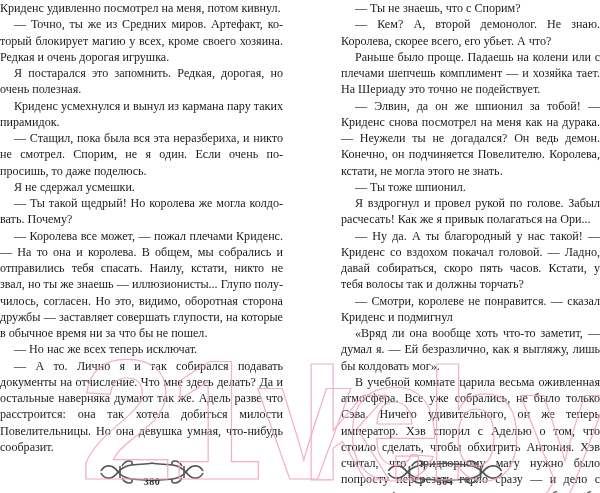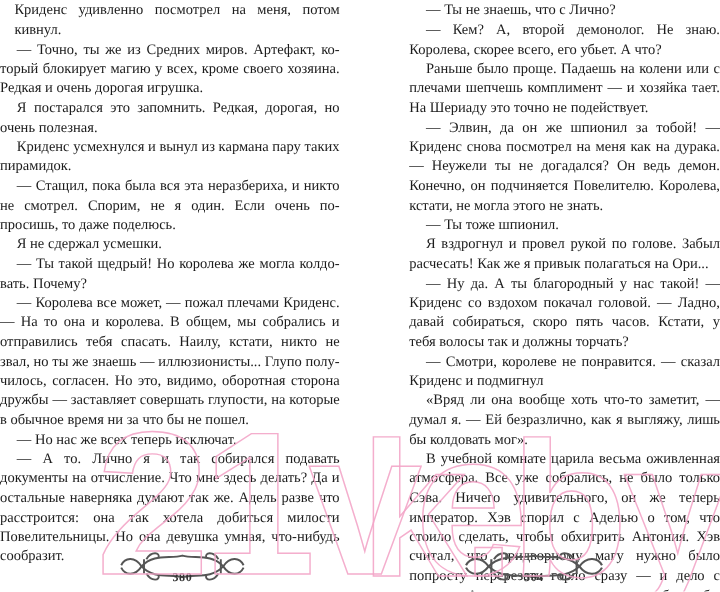--- a/index.html
+++ b/index.html
@@ -8,21 +8,21 @@
   .page { position:relative; width:300px; height:493px; }
   .col {
     position:absolute; top:0;
     font-family:"Liberation Serif", "DejaVu Serif", serif;
     font-size:12.1px; line-height:16.25px; color:#1c1c1c;
     text-align:justify; hyphens:manual;
   }
   .page-left .col { left:0; width:283px; }
   .page-right .col { left:41px; width:259px; }
   .col p { margin:0; text-indent:14px; }
-  .col p.noindent { text-indent:0;padding-left:12px; }
+  .col p.noindent { text-indent:0; }
   .folio {
     position:absolute; bottom:6px; height:30px;
     display:flex; align-items:flex-end; justify-content:center;
   }
   .page-left .folio { left:98px; width:108px; }
   .page-right .folio { left:85px; width:120px; }
   .folio svg { position:absolute; inset:0; width:100%; height:100%; }
   .folio-num {
     position:relative; font-family:"Liberation Serif", serif; font-size:10px;
     font-weight:bold; color:#333; letter-spacing:0.5px;
@@ -65,21 +65,21 @@
           <line x1="22" y1="9" x2="22" y2="21"></line>
             <line x1="86" y1="9" x2="86" y2="21"></line>
         </g>
       </svg>
       <span class="folio-num">380</span>
     </div>
   </div>
 
   <div class="page page-right">
     <div class="col">
-      <p>— Ты не знаешь, что с Лично?</p>
+      <p>— Ты не знаешь, что с Спорим?</p>
       <p>— Кем? А, второй демонолог. Не знаю. Королева, скорее всего, его убьет. А что?</p>
       <p>Раньше было проще. Падаешь на колени или с плечами шепчешь комплимент — и хозяйка тает. На Шериаду это точно не подействует.</p>
       <p>— Элвин, да он же шпионил за тобой! — Криденс снова посмотрел на меня как на дурака. — Неужели ты не догадался? Он ведь демон. Конечно, он подчи­няется Повелителю. Королева, кстати, не могла этого не знать.</p>
       <p>— Ты тоже шпионил.</p>
       <p>Я вздрогнул и провел рукой по голове. Забыл рас­чесать! Как же я привык полагаться на Ори...</p>
       <p>— Ну да. А ты благородный у нас такой! — Криденс со вздохом покачал головой. — Ладно, давай собирать­ся, скоро пять часов. Кстати, у тебя волосы так и дол­жны торчать?</p>
       <p>— Смотри, королеве не понравится. — сказал Кри­денс и подмигнул</p>
       <p>«Вряд ли она вообще хоть что-то заметит, — думал я. — Ей безразлично, как я выгляжу, лишь бы колдо­вать мог».</p>
       <p>В учебной комнате царила весьма оживленная ат­мосфера. Все уже собрались, не было только Сэва. Ничего удивительного, он же теперь император. Хэв спорил с Аделью о том, что стоило сделать, чтобы об­хитрить Антония. Хэв считал, что придворному магу нужно было попросту перерезать горло сразу — и дело с концом. Адель уверяла, что сначала было бы непло­хо поднять трупы братьев Сэва, а там под шумок уже</p>
     </div>

